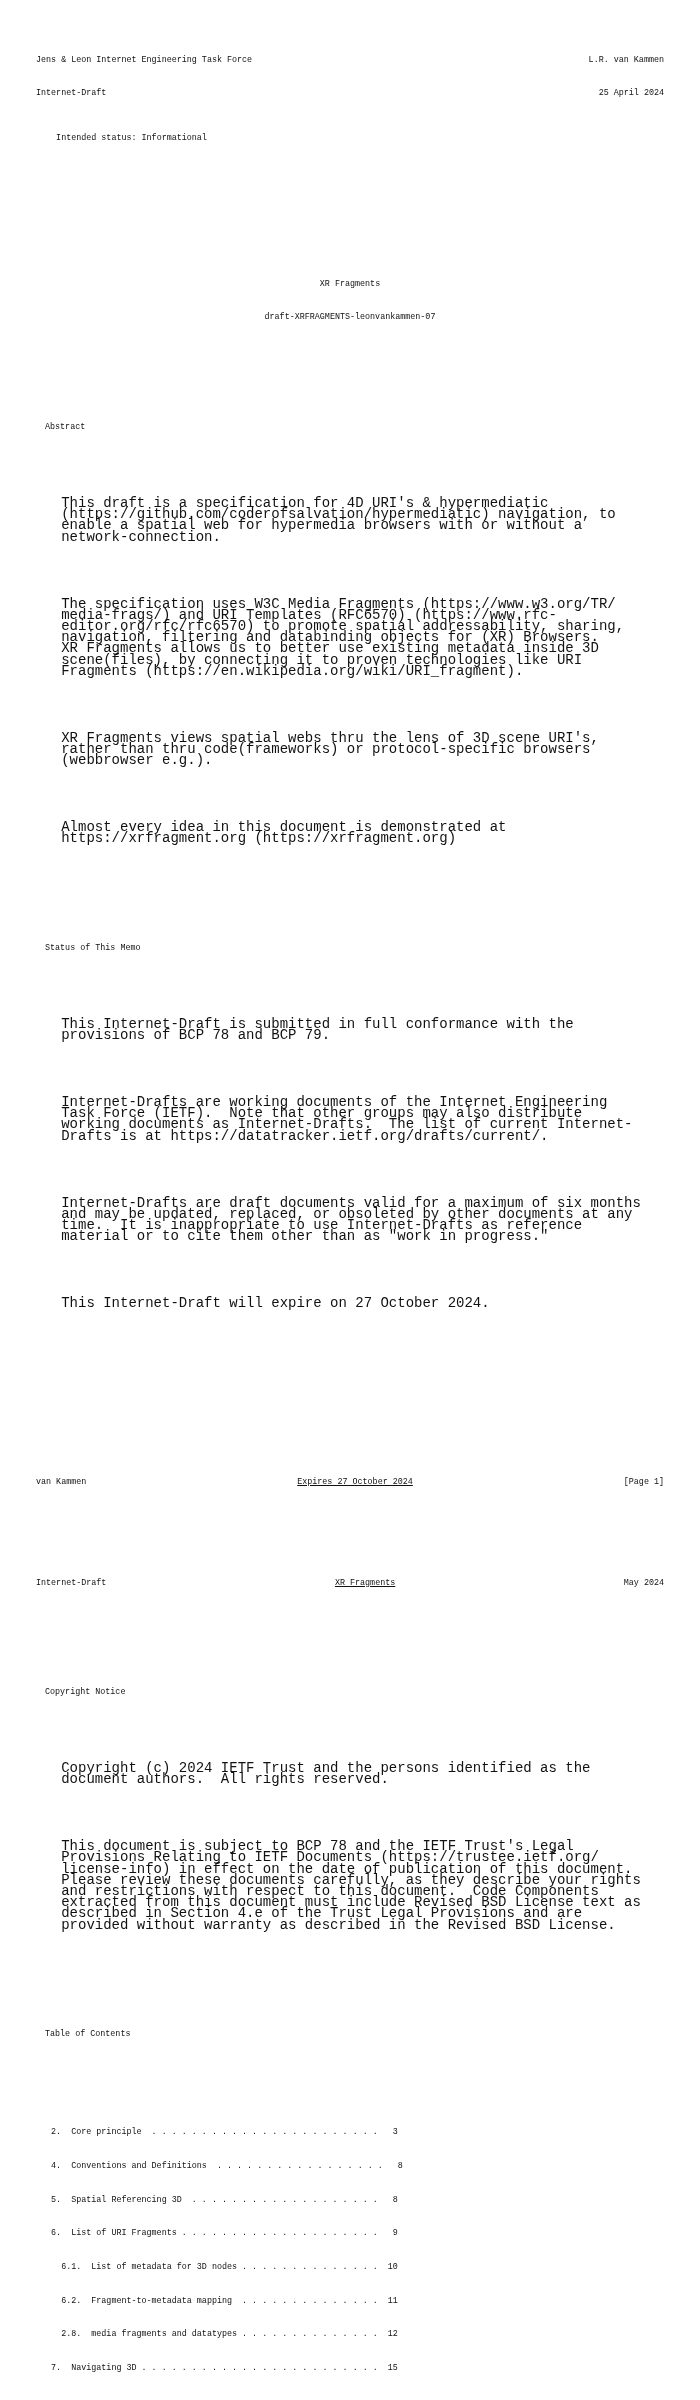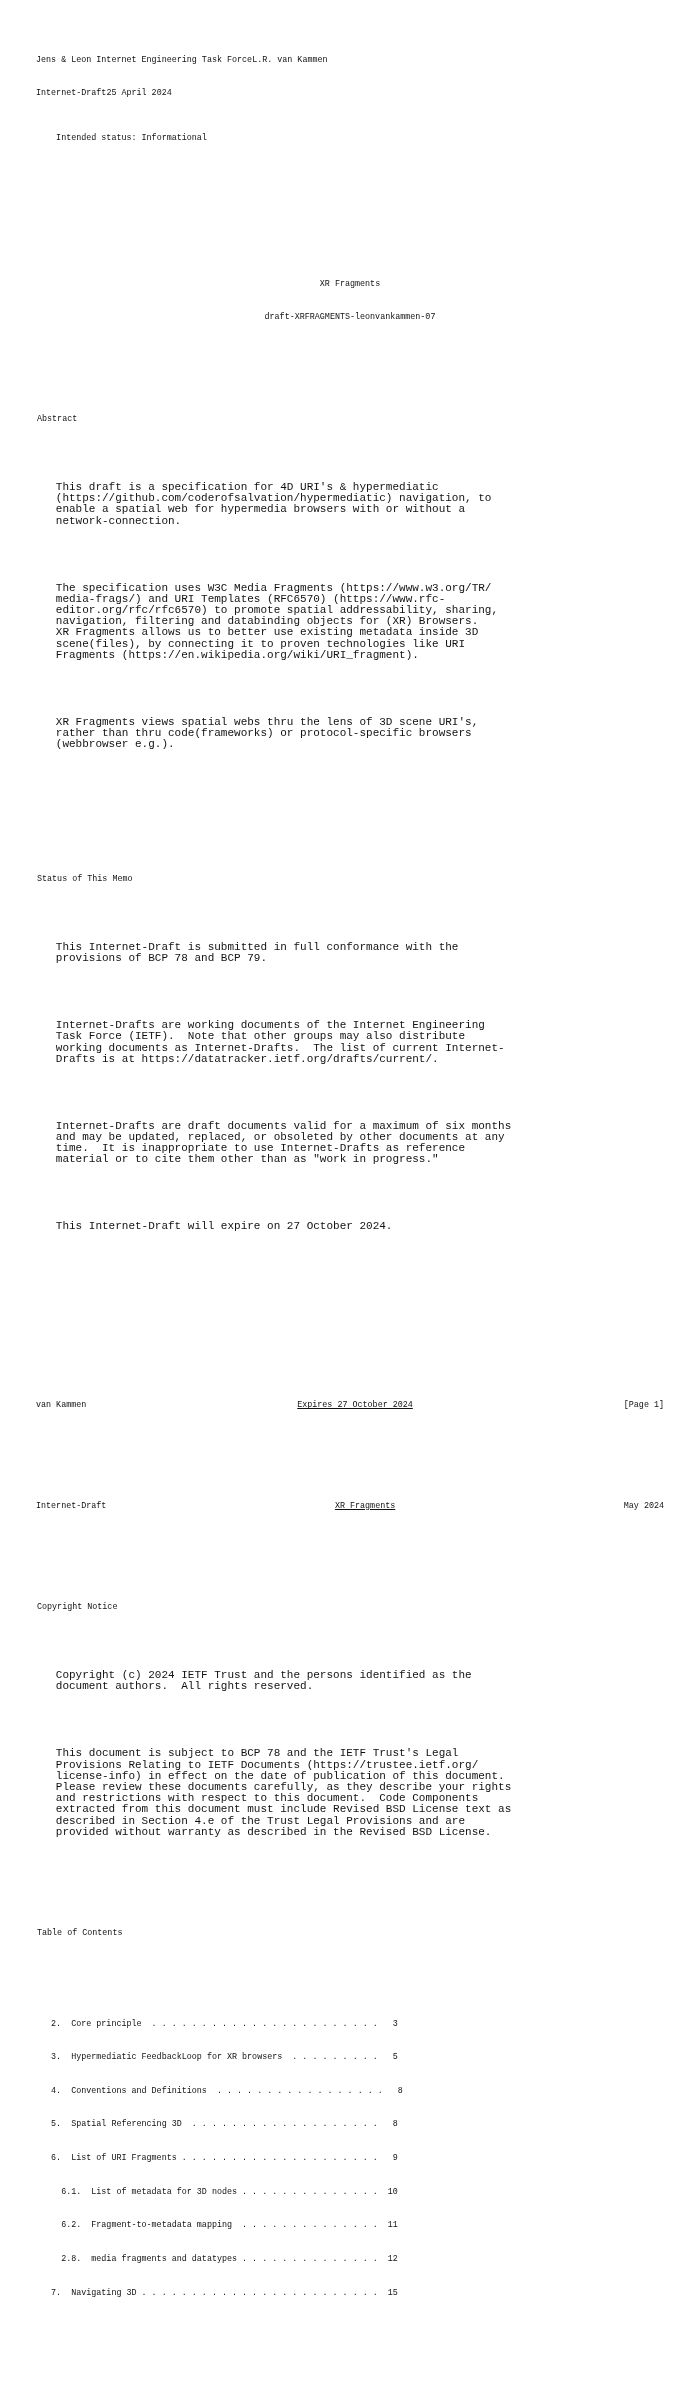--- a/index.html
+++ b/index.html
@@ -12,34 +12,34 @@
     width:700px;
     box-sizing:border-box;
     padding:10px 36px 0 36px;
     font-size:8.4px;
     line-height:11.2px;
     white-space:pre;
   }
   pre.block{
     margin:0;
     font-family:"Liberation Mono","DejaVu Sans Mono",monospace;
-    font-size:11px;
+    font-size:14px;
     line-height:11.2px;
     white-space:pre;
   }
   .gap-sm{height:11px;}
   .gap-md{height:22px;}
   .gap-xl{height:56px;}
   .center{text-align:center;}
-  .hdr-row{display:flex;}
+  .hdr-row{display:flex;justify-content:space-between;}
   .hdr-row span{white-space:pre;}
   .ftr-row{display:flex;justify-content:space-between;}
   .ftr-row span{white-space:pre;}
   .ftr-mid{flex:0 0 auto;text-decoration:underline;}
-  .sec-title{margin:1px;font-size:8.4px;line-height:11.2px;font-weight:normal;white-space:pre;}
+  .sec-title{margin:9px;font-size:8.4px;line-height:11.2px;font-weight:normal;white-space:pre;}
   .toc-line{display:block;white-space:pre;}
 </style>
 </head>
 <body>
 
 <div class="page">
 
   
   <div class="hdr-row">
     <span>Jens &amp; Leon Internet Engineering Task Force</span>
@@ -72,20 +72,22 @@
    editor.org/rfc/rfc6570) to promote spatial addressability, sharing,
    navigation, filtering and databinding objects for (XR) Browsers.
    XR Fragments allows us to better use existing metadata inside 3D
    scene(files), by connecting it to proven technologies like URI
    Fragments (https://en.wikipedia.org/wiki/URI_fragment).</pre>
   <div class="gap-sm"></div>
   <pre class="block">   XR Fragments views spatial webs thru the lens of 3D scene URI's,
    rather than thru code(frameworks) or protocol-specific browsers
    (webbrowser e.g.).</pre>
   <div class="gap-sm"></div>
+  <pre class="block">   Almost every idea in this document is demonstrated at
+   https://xrfragment.org (https://xrfragment.org)</pre>
 
   <div class="gap-md"></div>
 
   <h2 class="sec-title">Status of This Memo</h2>
   <div class="gap-sm"></div>
   <pre class="block">   This Internet-Draft is submitted in full conformance with the
    provisions of BCP 78 and BCP 79.</pre>
   <div class="gap-sm"></div>
   <pre class="block">   Internet-Drafts are working documents of the Internet Engineering
    Task Force (IETF).  Note that other groups may also distribute
@@ -131,21 +133,20 @@
    extracted from this document must include Revised BSD License text as
    described in Section 4.e of the Trust Legal Provisions and are
    provided without warranty as described in the Revised BSD License.</pre>
 
   <div class="gap-md"></div>
 
   <h2 class="sec-title">Table of Contents</h2>
   <div class="gap-sm"></div>
   <div>
     <span class="toc-line">   2.  Core principle  . . . . . . . . . . . . . . . . . . . . . . .   3</span>
-    <span class="toc-line">   3.  Hypermediatic FeedbackLoop for XR browsers  . . . . . . . . .   5</span>
     <span class="toc-line">   4.  Conventions and Definitions  . . . . . . . . . . . . . . . . .   8</span>
     <span class="toc-line">   5.  Spatial Referencing 3D  . . . . . . . . . . . . . . . . . . .   8</span>
     <span class="toc-line">   6.  List of URI Fragments . . . . . . . . . . . . . . . . . . . .   9</span>
     <span class="toc-line">     6.1.  List of metadata for 3D nodes . . . . . . . . . . . . . .  10</span>
     <span class="toc-line">     6.2.  Fragment-to-metadata mapping  . . . . . . . . . . . . . .  11</span>
     <span class="toc-line">     2.8.  media fragments and datatypes . . . . . . . . . . . . . .  12</span>
     <span class="toc-line">   7.  Navigating 3D . . . . . . . . . . . . . . . . . . . . . . . .  15</span>
     
     
     

